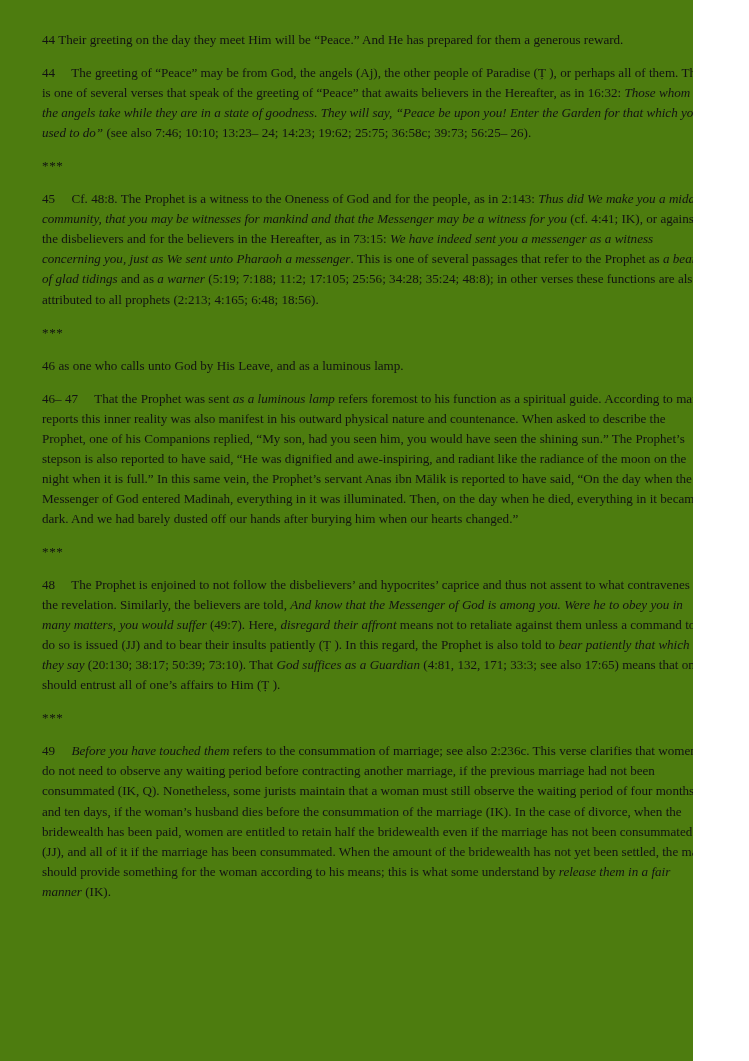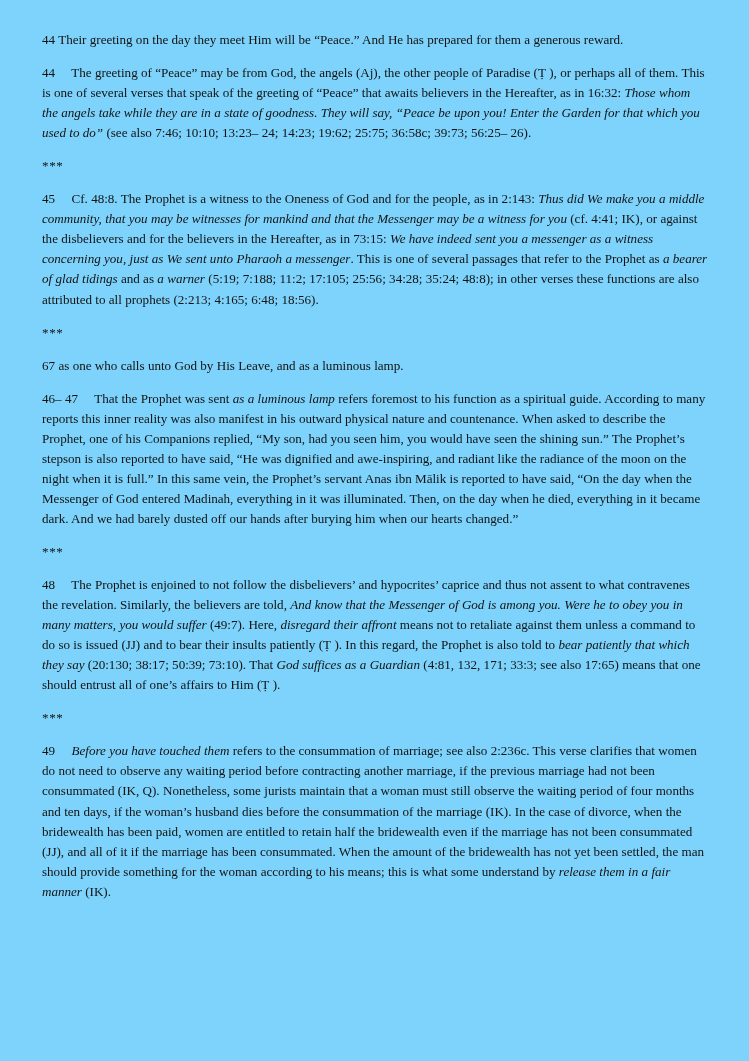--- a/index.html
+++ b/index.html
@@ -7,23 +7,23 @@
     margin: 0;
     padding: 0;
     background: #ffffff;
   }
   body {
     font-family: "Liberation Serif", "DejaVu Serif", serif;
     color: #1a1a1a;
   }
   .page {
     position: relative;
-    width: 749px;
+    width: 693px;
     height: 1061px;
-    background: #7dd3fc;
+    background: #4d7c0f;
     overflow: hidden;
     box-sizing: border-box;
   }
   .text-column {
     position: absolute;
     left: 42px;
     top: 30px;
     width: 666px;
   }
   .block {
@@ -61,20 +61,20 @@
 </head>
 <body>
 
 <div class="page">
   <div class="text-column" id="text-column">
       <p class="block verse">44 Their greeting on the day they meet Him will be “Peace.” And He has prepared for them a generous reward.</p>
       <p class="block commentary"><span>44</span><span class="cnum">  </span><span>The greeting of “Peace” may be from God, the angels (Aj), the other people of Paradise (Ṭ ), or perhaps all of them. This is one of several verses that speak of the greeting of “Peace” that awaits believers in the Hereafter, as in 16:32: </span><i>Those whom the angels take while they are in a state of goodness. They will say, “Peace be upon you! Enter the Garden for that which you used to do”</i><span> (see also 7:46; 10:10; 13:23– 24; 14:23; 19:62; 25:75; 36:58c; 39:73; 56:25– 26).</span></p>
       <div class="divider">***</div>
       <p class="block commentary"><span>45</span><span class="cnum">  </span><span>Cf. 48:8. The Prophet is a witness to the Oneness of God and for the people, as in 2:143: </span><i>Thus did We make you a middle community, that you may be witnesses for mankind and that the Messenger may be a witness for you</i><span> (cf. 4:41; IK), or against the disbelievers and for the believers in the Hereafter, as in 73:15: </span><i>We have indeed sent you a messenger as a witness concerning you, just as We sent unto Pharaoh a messenger</i><span>. This is one of several passages that refer to the Prophet as </span><i>a bearer of glad tidings</i><span> and as </span><i>a warner</i><span> (5:19; 7:188; 11:2; 17:105; 25:56; 34:28; 35:24; 48:8); in other verses these functions are also attributed to all prophets (2:213; 4:165; 6:48; 18:56).</span></p>
       <div class="divider">***</div>
-      <p class="block verse">67 as one who calls unto God by His Leave, and as a luminous lamp.</p>
+      <p class="block verse">46 as one who calls unto God by His Leave, and as a luminous lamp.</p>
       <p class="block commentary"><span>46– 47</span><span class="cnum">  </span><span>That the Prophet was sent </span><i>as a luminous lamp</i><span> refers foremost to his function as a spiritual guide. According to many reports this inner reality was also manifest in his outward physical nature and countenance. When asked to describe the Prophet, one of his Companions replied, “My son, had you seen him, you would have seen the shining sun.” The Prophet’s stepson is also reported to have said, “He was dignified and awe-inspiring, and radiant like the radiance of the moon on the night when it is full.” In this same vein, the Prophet’s servant Anas ibn Mālik is reported to have said, “On the day when the Messenger of God entered Madinah, everything in it was illuminated. Then, on the day when he died, everything in it became dark. And we had barely dusted off our hands after burying him when our hearts changed.”</span></p>
       <div class="divider">***</div>
       <p class="block commentary"><span>48</span><span class="cnum">  </span><span>The Prophet is enjoined to not follow the disbelievers’ and hypocrites’ caprice and thus not assent to what contravenes the revelation. Similarly, the believers are told, </span><i>And know that the Messenger of God is among you. Were he to obey you in many matters, you would suffer</i><span> (49:7). Here, </span><i>disregard their affront</i><span> means not to retaliate against them unless a command to do so is issued (JJ) and to bear their insults patiently (Ṭ ). In this regard, the Prophet is also told to </span><i>bear patiently that which they say</i><span> (20:130; 38:17; 50:39; 73:10). That </span><i>God suffices as a Guardian</i><span> (4:81, 132, 171; 33:3; see also 17:65) means that one should entrust all of one’s affairs to Him (Ṭ ).</span></p>
       <div class="divider">***</div>
       <p class="block commentary"><span>49</span><span class="cnum">  </span><i>Before you have touched them</i><span> refers to the consummation of marriage; see also 2:236c. This verse clarifies that women do not need to observe any waiting period before contracting another marriage, if the previous marriage had not been consummated (IK, Q). Nonetheless, some jurists maintain that a woman must still observe the waiting period of four months and ten days, if the woman’s husband dies before the consummation of the marriage (IK). In the case of divorce, when the bridewealth has been paid, women are entitled to retain half the bridewealth even if the marriage has not been consummated (JJ), and all of it if the marriage has been consummated. When the amount of the bridewealth has not yet been settled, the man should provide something for the woman according to his means; this is what some understand by </span><i>release them in a fair manner</i><span> (IK).</span></p>
     </div>
 </div>
 
 </body></html>

